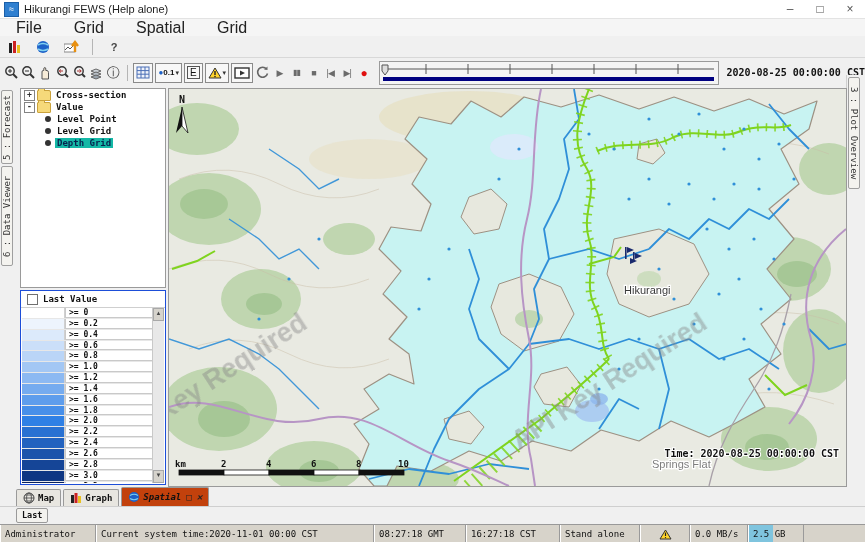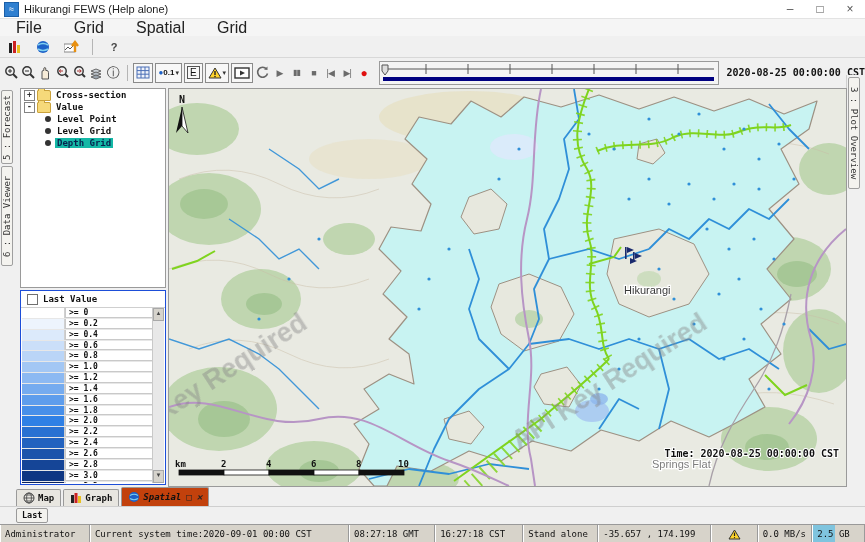--- a/index.html
+++ b/index.html
@@ -597,25 +597,24 @@
     <span class="winbtn">□</span>
     <span class="winbtn">✕</span>
   </div>
 </div>
 <div id="logsrow">
   <span id="logsbtn">Last</span>
 </div>
 
 <div id="statusbar">
   <div class="scell" style="width:86px">Administrator</div>
-  <div class="scell" style="width:268px">Current system time:2020-09-01 00:00 CST</div>
+  <div class="scell" style="width:268px">Current system time:2020-11-01 00:00 CST</div>
   <div class="scell" style="width:82px">08:27:18 GMT</div>
   <div class="scell" style="width:84px">16:27:18 CST</div>
   <div class="scell" style="width:70px">Stand alone</div>
-  <div class="scell" style="width:110px">-35.657 , 174.199</div>
   <div class="scell" style="width:40px;justify-content:center">
     <svg width="13" height="11">
         <path d="M6.5,1 L12,10 L1,10 Z" fill="#ffd42a" stroke="#333"></path>
         <line x1="6.5" y1="3.6" x2="6.5" y2="7" stroke="#222" stroke-width="1.2"></line>
         <circle cx="6.5" cy="8.6" r="0.7" fill="#222"></circle>
       </svg>
   </div>
   <div class="scell" style="width:48px">0.0 MB/s</div>
   <div class="scell" id="memcell" style="width:46px">2.5 GB</div>
 </div>

